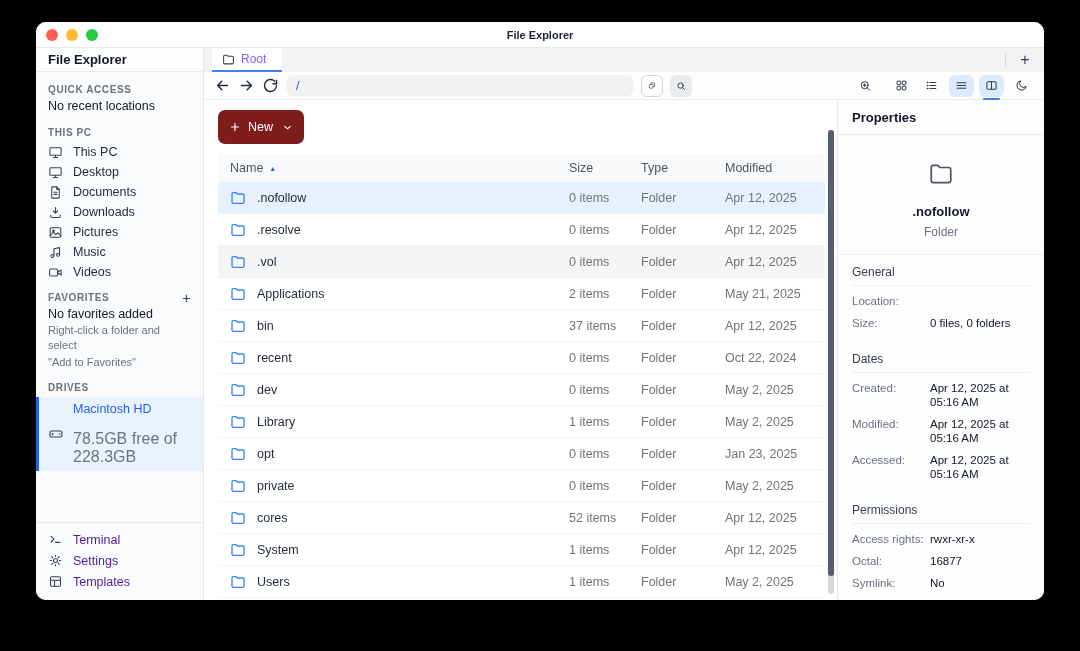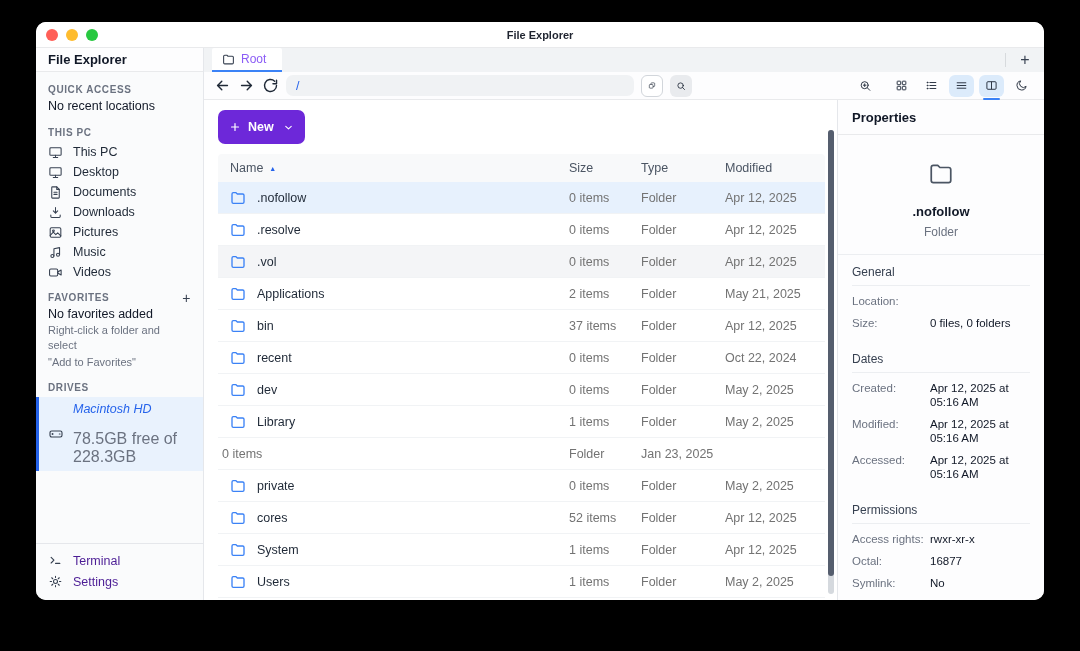--- a/index.html
+++ b/index.html
@@ -16,21 +16,21 @@
   .sidebar-header{height:24px;flex:0 0 24px;display:flex;align-items:center;padding:0 12px;font-size:13px;font-weight:600;color:#111827;border-bottom:1px solid #e9eaec;background:#fdfdfe;}
   .sidebar-scroll{flex:1;overflow:hidden;}
   .sec-label{display:flex;align-items:center;justify-content:space-between;margin:12px 12px 4px;font-size:10px;font-weight:600;letter-spacing:.6px;color:#6b7280;}
   .sec-label .plus-mini{font-size:14px;font-weight:400;color:#374151;cursor:pointer;line-height:10px;}
   .empty-main{margin:2px 12px 2px;font-size:12.5px;color:#111827;}
   .empty-sub{margin:2px 12px 0;font-size:11px;color:#6b7280;line-height:15px;}
   .nav-item{height:20px;display:flex;align-items:center;gap:10px;padding:0 12px;font-size:12.5px;color:#1f2937;cursor:default;}
   .nav-item .icn{width:15px;height:15px;flex:0 0 15px;color:#374151;display:flex;}
   .drive-item{margin-top:4px;display:flex;align-items:center;gap:9px;padding:5px 10px 5px 9px;background:#e9f2fd;border-left:3px solid #2563eb;}
   .drive-item .icn{width:16px;height:16px;color:#374151;flex:0 0 16px;}
-  .drive-name{font-size:12.5px;color:#2563eb;font-style:italic;}
+  .drive-name{font-size:12.5px;color:#2563eb;}
   .drive-detail{font-size:16px;color:#6b7280;margin-top:14px;}
   .sidebar-footer{flex:0 0 auto;border-top:1px solid #e5e7eb;padding:6px 0 8px;}
   .sidebar-footer .nav-item{height:21px;color:#4c1d95;}
   
   .main-col{flex:1;display:flex;flex-direction:column;min-width:0;}
   .tabbar{height:24px;flex:0 0 24px;background:#f1f3f5;display:flex;align-items:stretch;padding-left:8px;}
   .tab{width:70px;background:#fff;display:flex;align-items:center;gap:6px;padding:0 10px;font-size:12px;color:#8b5cf6;border-bottom:2px solid #3b82f6;border-top-left-radius:2px;border-top-right-radius:2px;}
   .tab .icn{width:13px;height:13px;color:#374151;display:flex;}
   .tab-spacer{flex:1;}
   .tab-divider{width:1px;background:#d7dadd;margin:5px 6px;}
@@ -42,21 +42,21 @@
   .sq-btn.bordered{border:1px solid #d2d6db;background:#fff;}
   .sq-btn.grayed{background:#e9ebee;}
   .view-group{margin-left:auto;display:flex;align-items:center;gap:5px;}
   .view-btn{width:25px;height:22px;border-radius:6px;display:flex;align-items:center;justify-content:center;border:none;background:none;cursor:pointer;color:#2a3342;position:relative;}
   .view-btn.active{background:#dcebfb;}
   .view-btn.underlined::after{content:"";position:absolute;left:4px;right:4px;bottom:-3px;height:2px;background:#3b82f6;border-radius:1px;}
   
   .content-row{flex:1;display:flex;min-height:0;}
   .files-area{flex:1;min-width:0;position:relative;overflow:hidden;background:#fff;}
   .new-row{padding:10px 14px;}
-  .btn-new{display:inline-flex;align-items:center;gap:7px;background:#6d28d9;color:#fff;border:none;border-radius:7px;height:26px;padding:17px 11px;font-size:12.5px;font-weight:700;cursor:pointer;font-family:"Liberation Sans",sans-serif;}
+  .btn-new{display:inline-flex;align-items:center;gap:7px;background:#7f1d1d;color:#fff;border:none;border-radius:7px;height:26px;padding:17px 11px;font-size:12.5px;font-weight:400;cursor:pointer;font-family:"Liberation Sans",sans-serif;}
   .btn-new .icn{display:flex;}
   .table{margin:0 12px 0 14px;}
   .thead,.trow{display:grid;grid-template-columns:1fr 72px 84px 104px;align-items:center;}
   .thead{height:28px;background:#f8f9fa;border-radius:4px 4px 0 0;font-size:12.5px;color:#4b5563;font-weight:500;}
   .thead .cell,.trow .cell{padding:0 4px;}
   .thead .name-cell{display:flex;align-items:center;gap:6px;padding-left:12px;}
   .sort-arrow{font-size:7px;color:#2563eb;line-height:1;}
   .trow{height:32px;border-bottom:1px solid #f1f3f5;font-size:12.5px;cursor:default;}
   .trow.selected{background:#e7f1fd;}
   .trow.hover{background:#f4f5f7;}
@@ -212,20 +212,29 @@
         </div>
         <div class="nav-item">
           <span class="icn">
               <svg viewBox="0 0 24 24" fill="none" stroke="currentColor" stroke-width="1.7" stroke-linecap="round" stroke-linejoin="round">
                 <circle cx="12" cy="12" r="3.2"></circle>
                 <path d="M12 3.5v2.2M12 18.3v2.2M3.5 12h2.2M18.3 12h2.2M6 6l1.6 1.6M16.4 16.4 18 18M6 18l1.6-1.6M16.4 7.6 18 6"></path>
               </svg>
             </span>
           <span>Settings</span>
         </div>
+        <div class="nav-item">
+          <span class="icn">
+              <svg viewBox="0 0 24 24" fill="none" stroke="currentColor" stroke-width="1.7" stroke-linecap="round" stroke-linejoin="round">
+                <rect x="4" y="4.5" width="16" height="15" rx="2"></rect>
+                <path d="M4 10h16M10.5 10v9.5"></path>
+              </svg>
+            </span>
+          <span>Templates</span>
+        </div>
       </div>
     </aside>
 
     <div class="main-col">
 
       <div class="tabbar">
         <div class="tab">
           <span class="icn">
               <svg viewBox="0 0 24 24" fill="none" stroke="currentColor" stroke-width="2" stroke-linecap="round" stroke-linejoin="round">
                 <path d="M3 6a2 2 0 0 1 2-2h4l2 2h8a2 2 0 0 1 2 2v10a2 2 0 0 1-2 2H5a2 2 0 0 1-2-2z"></path>
@@ -446,20 +455,28 @@
                     </svg>
                   </span>
                   <span class="fname">Library</span>
                 </div>
                 <div class="cell dim">1 items</div>
                 <div class="cell dim">Folder</div>
                 <div class="cell dim">May 2, 2025</div>
               </div>
 
               <div class="trow">
+                <div class="cell name-cell">
+                  <span class="folder-blue">
+                    <svg viewBox="0 0 24 24" fill="none" stroke="currentColor" stroke-width="2" stroke-linecap="round" stroke-linejoin="round">
+                      <path d="M3 6a2 2 0 0 1 2-2h4l2 2h8a2 2 0 0 1 2 2v10a2 2 0 0 1-2 2H5a2 2 0 0 1-2-2z"></path>
+                    </svg>
+                  </span>
+                  <span class="fname">opt</span>
+                </div>
                 <div class="cell dim">0 items</div>
                 <div class="cell dim">Folder</div>
                 <div class="cell dim">Jan 23, 2025</div>
               </div>
 
               <div class="trow">
                 <div class="cell name-cell">
                   <span class="folder-blue">
                     <svg viewBox="0 0 24 24" fill="none" stroke="currentColor" stroke-width="2" stroke-linecap="round" stroke-linejoin="round">
                       <path d="M3 6a2 2 0 0 1 2-2h4l2 2h8a2 2 0 0 1 2 2v10a2 2 0 0 1-2 2H5a2 2 0 0 1-2-2z"></path>

